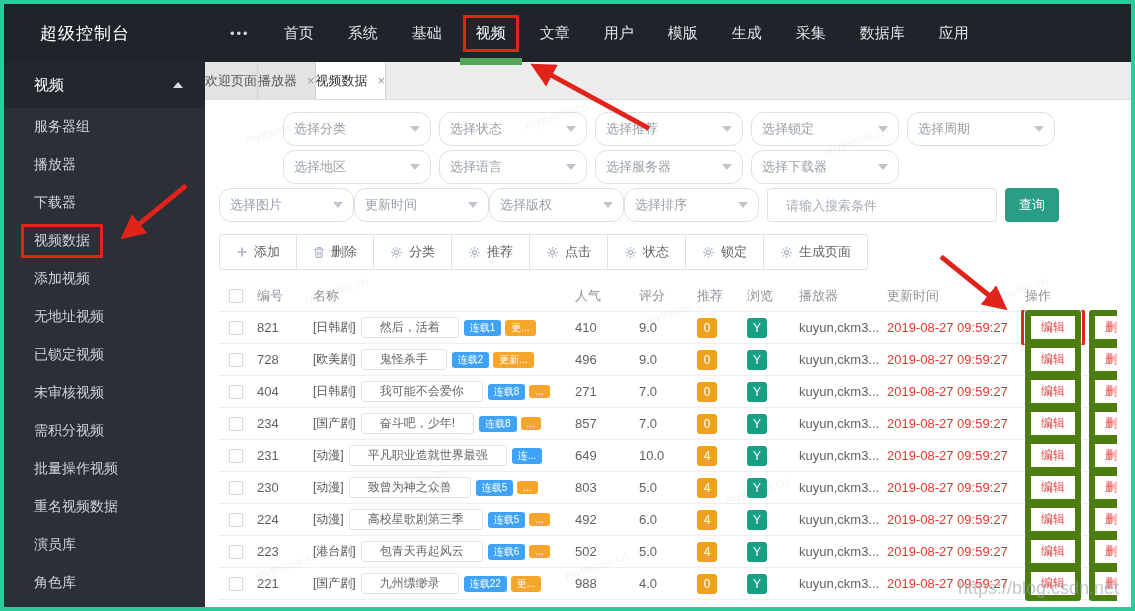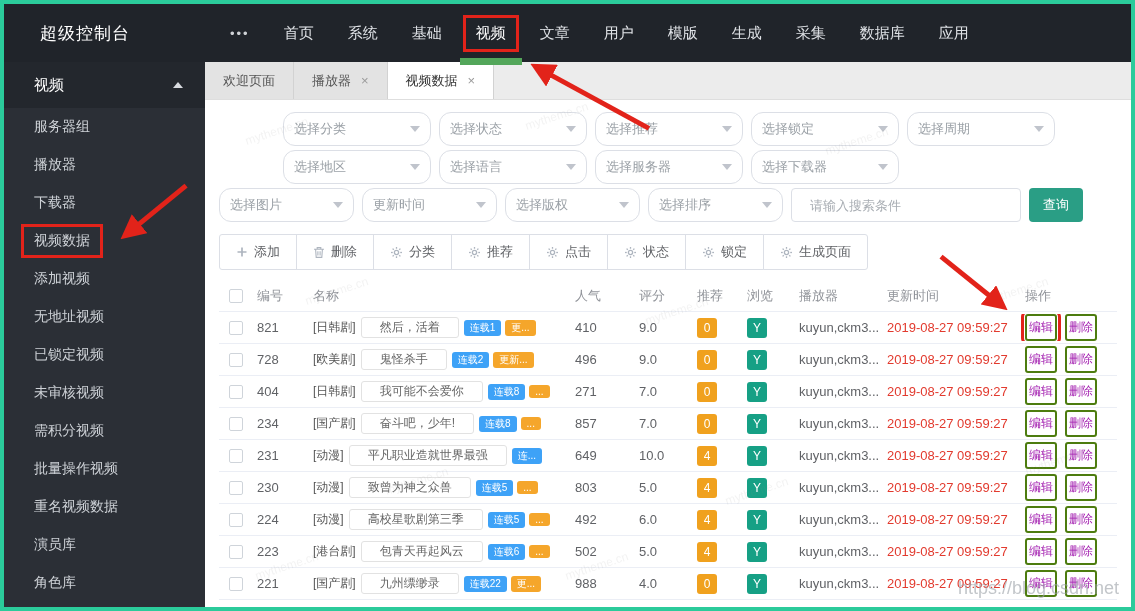--- a/index.html
+++ b/index.html
@@ -18,29 +18,29 @@
   .layout{display:flex;height:545px;}
   .sidebar{width:201px;background:#2b2f36;color:#d4d7db;flex-shrink:0;}
   .side-group{height:46px;display:flex;align-items:center;justify-content:space-between;padding:0 22px 0 30px;background:#23272d;font-size:15px;color:#fff;cursor:pointer;}
   .tri-up{width:0;height:0;border-left:5px solid transparent;border-right:5px solid transparent;border-bottom:6px solid #d8dbdf;}
   .side-item{height:38px;display:flex;align-items:center;padding-left:30px;font-size:14px;color:#cfd3d8;cursor:pointer;white-space:nowrap;}
   .side-item .lbl{padding:5px 10px;margin-left:-10px;}
   .side-item.red-out-inner .lbl{outline:3px solid #e2231a;}
   .main{flex:1;display:flex;flex-direction:column;background:#fff;min-width:0;}
   
   .tabbar{height:38px;background:#ececec;display:flex;align-items:stretch;border-bottom:1px solid #dedede;flex-shrink:0;}
-  .tab{display:flex;align-items:center;padding:0 18px;font-size:13px;color:#555;background:#e3e3e3;border-right:1px solid #d2d2d2;cursor:pointer;white-space:nowrap;}
+  .tab{display:flex;align-items:center;padding:0 0;font-size:13px;color:#555;background:#e3e3e3;border-right:1px solid #d2d2d2;cursor:pointer;white-space:nowrap;}
   .tab.active{background:#fff;color:#333;}
   .tab-close{margin-left:10px;color:#9a9a9a;font-size:13px;}
   
   .content{flex:1;padding:12px 14px 0;position:relative;overflow:hidden;}
   .filter-rows{display:flex;flex-direction:column;gap:4px;}
   .f-row{display:flex;gap:8px;}
   .f-row.indent{margin-left:64px;}
-  .sel-wrap{display:flex;gap:8px;}
+  .sel-wrap{display:flex;}
   .select{position:relative;width:148px;height:34px;border:1px solid #dcdfe6;border-radius:12px;background:#fff;display:flex;align-items:center;justify-content:space-between;padding:0 10px;color:#9aa0a6;font-size:13px;cursor:pointer;}
   .select.w3{width:135px;}
   .caret{width:0;height:0;border-left:5px solid transparent;border-right:5px solid transparent;border-top:6px solid #c0c4cc;}
   .search-input{width:230px;height:34px;border:1px solid #dcdfe6;border-radius:4px;padding:0 18px;font-size:13px;color:#333;outline:none;}
   .search-input::placeholder{color:#a8adb3;}
   .query-btn{width:54px;height:34px;background:#2a9e85;color:#fff;border:none;border-radius:4px;font-size:13px;cursor:pointer;}
   
   .toolbar{display:flex;margin-top:12px;}
   .tool-btn{display:flex;align-items:center;gap:6px;height:36px;padding:0 16px;background:#fff;border:1px solid #dcdfe6;margin-left:-1px;font-size:13px;color:#606266;cursor:pointer;white-space:nowrap;}
   .tool-btn:first-child{margin-left:0;border-radius:3px 0 0 3px;}
@@ -66,21 +66,21 @@
   .checkbox{width:14px;height:14px;border:1px solid #cfd4da;border-radius:2px;background:#fff;cursor:pointer;flex-shrink:0;}
   .cat{color:#555;margin-right:5px;font-size:12px;}
   .title-box{border:1px solid #e2e2e2;border-radius:3px;padding:1px 18px;font-size:12px;color:#666;background:#fff;margin-right:5px;}
   .badge{border-radius:3px;color:#fff;font-size:10px;padding:1px 6px;margin-right:4px;}
   .badge.blue{background:#3ea2f7;}
   .badge.orange{background:#f5a62b;}
   .sq-badge{width:20px;height:20px;border-radius:3px;display:flex;align-items:center;justify-content:center;color:#fff;font-size:12px;}
   .sq-badge.orange{background:#f0a11e;}
   .sq-badge.green{background:#16a085;}
   .time{color:#e23a2e;}
-  .mini-btn{border:2px solid #4d7c0f;background:#fff;border-radius:3px;padding:3px 2px;font-size:12px;color:#a21caf;margin-right:8px;cursor:pointer;}
+  .mini-btn{border:6px solid #4d7c0f;background:#fff;border-radius:3px;padding:3px 10px;font-size:12px;color:#ef4444;margin-right:8px;cursor:pointer;}
   .mini-btn.red-out{outline:3px solid #e2231a;outline-offset:1px;}
   
   .ann{position:absolute;inset:0;width:100%;height:100%;pointer-events:none;z-index:40;}
   .wm{position:absolute;color:#8a8a8a;opacity:.10;font-size:12px;transform:rotate(-18deg);pointer-events:none;z-index:5;}
   .wm-csdn{position:absolute;right:12px;bottom:8px;color:#9aa0a6;opacity:.6;font-size:18px;pointer-events:none;z-index:30;}
 </style>
 </head>
 <body>
 
 <div class="frame">

